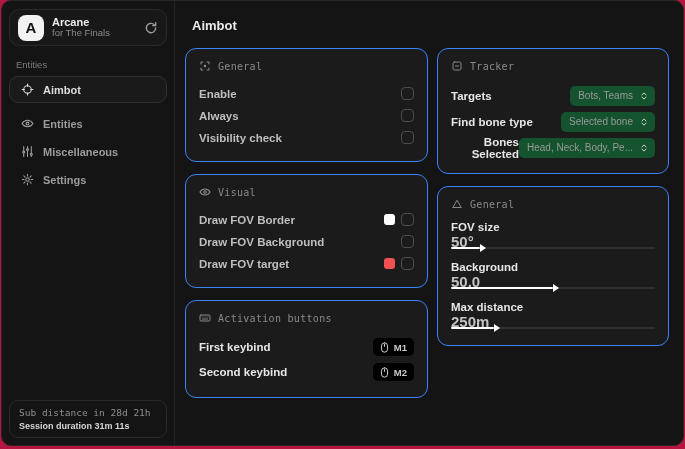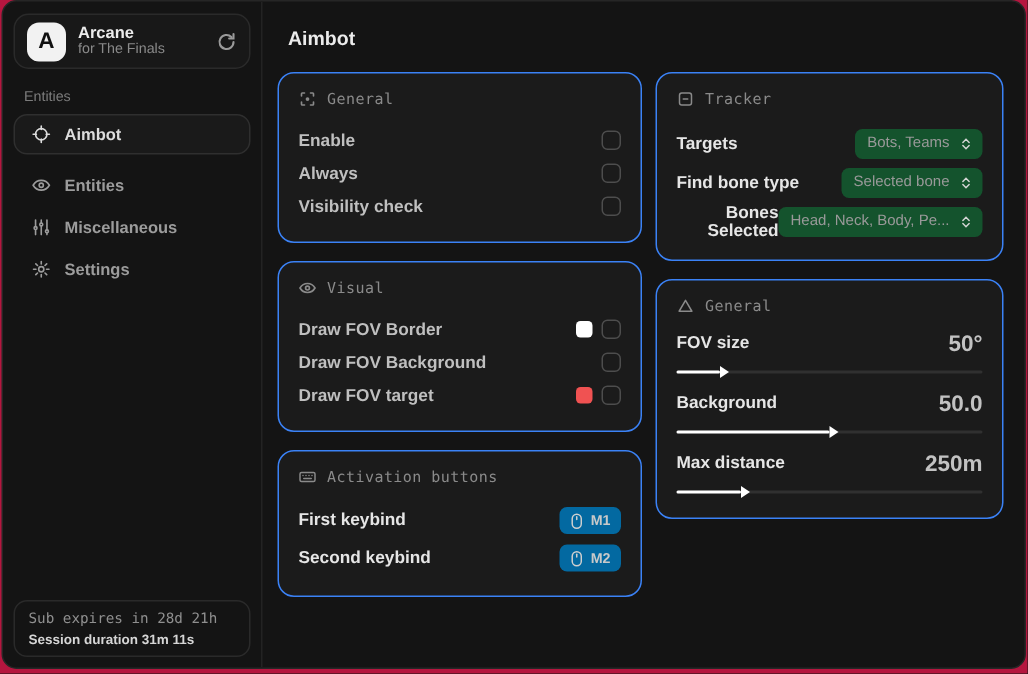--- a/index.html
+++ b/index.html
@@ -79,39 +79,39 @@
   .row-label.bright { color:#e6e6e6; font-weight:bold; }
   .row-right { display:flex; align-items:center; gap:6px; }
 
   .checkbox {
     width:13px; height:13px; border:1.5px solid #4d4d4d; border-radius:4px;
     background:transparent; cursor:pointer;
   }
   .swatch { width:11px; height:11px; border-radius:3px; cursor:pointer; }
 
   .keybind-chip {
-    display:flex; align-items:center; gap:5px; background:#0369a1;
+    display:flex; align-items:center; gap:5px; background:#000000;
     border-radius:5px; height:18px; padding:0 7px; cursor:pointer;
   }
   .keybind-chip svg { width:9px; height:11px; color:#cfcfcf; }
   .keybind-chip span { color:#c9c9c9; font-size:9.5px; font-weight:bold; }
 
   .tracker-row { height:25px; }
   .dropdown-chip {
     display:flex; align-items:center; gap:6px; background:#14532d;
     border-radius:5px; height:20px; padding:0 6px 0 8px; cursor:pointer; max-width:138px;
   }
   .dropdown-chip .dd-text {
     color:#999; font-size:10px; white-space:nowrap; overflow:hidden; text-overflow:ellipsis;
   }
   .dropdown-chip svg { width:10px; height:10px; color:#d5d5d5; flex:0 0 10px; }
 
   .acc-row { margin-top:9px; }
   .acc-row:first-of-type { margin-top:2px; }
-  .acc-top { display:flex; align-items:center; justify-content:space-between; height:16px; }
+  .acc-top { display:flex; align-items:flex-start; justify-content:space-between; height:16px;flex-direction:column; }
   .acc-value { color:#c2c2c2; font-size:15px; font-weight:700; }
   .slider { margin-top:7px; height:8px; display:flex; align-items:center; cursor:pointer; }
   .slider-track { position:relative; width:100%; height:2px; background:#303030; border-radius:2px; }
   .slider-fill { position:absolute; left:0; top:0; height:2px; background:#fff; border-radius:2px; }
   .slider-thumb {
     position:absolute; right:-6px; top:-3px;
     width:0; height:0; border-top:4px solid transparent; border-bottom:4px solid transparent;
     border-left:6px solid #fff;
   }
 </style>
@@ -166,21 +166,21 @@
       <svg viewBox="0 0 24 24" fill="none" stroke="currentColor" stroke-width="2" stroke-linecap="round">
         <circle cx="12" cy="12" r="3.2"></circle>
         <path d="M12 2.5v3M12 18.5v3M2.5 12h3M18.5 12h3M5.3 5.3l2.1 2.1M16.6 16.6l2.1 2.1M18.7 5.3l-2.1 2.1M7.4 16.6l-2.1 2.1"></path>
       </svg>
       <span>Settings</span>
     </div>
 
     <div class="sidebar-spacer"></div>
 
     <div class="sub-card">
-      <div class="sub-line1">Sub expires in 28d 21h</div>
+      <div class="sub-line1">Sub distance in 28d 21h</div>
       <div class="sub-line2">Session duration 31m 11s</div>
     </div>
   </div>
 
   <div class="main">
     <div class="page-title">Aimbot</div>
 
     <div class="columns">
 
       <div class="col-left">

